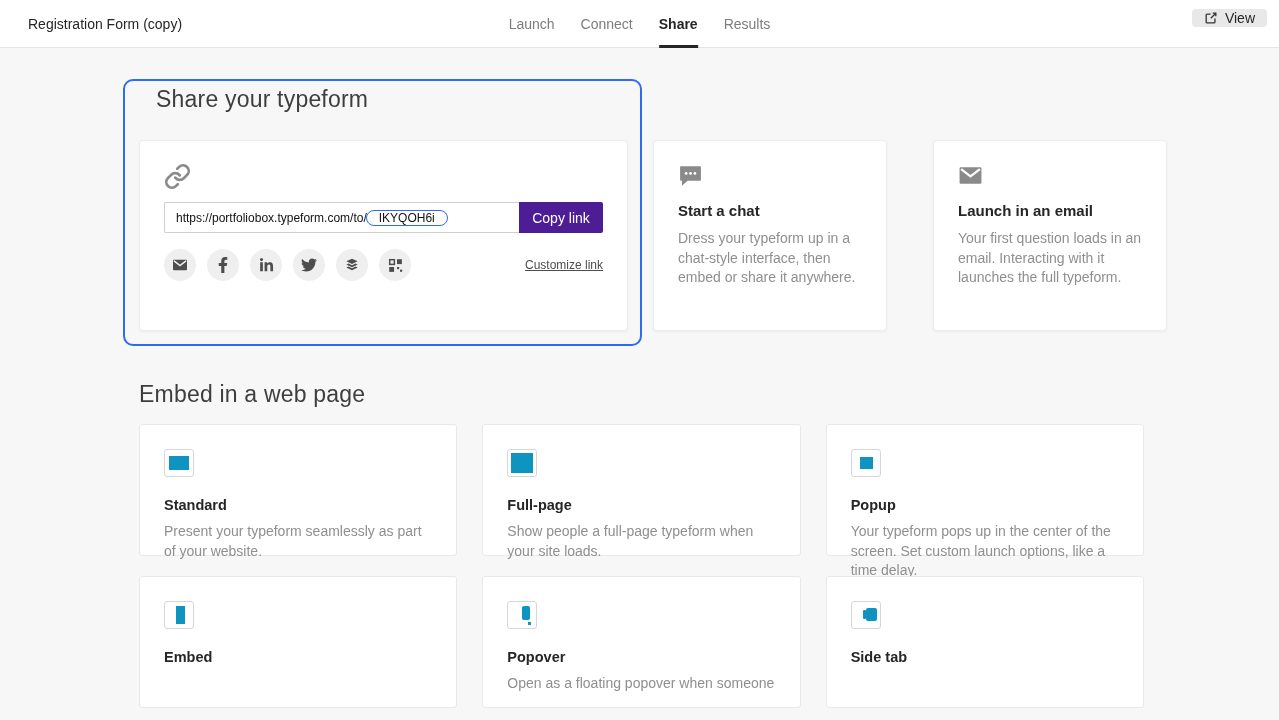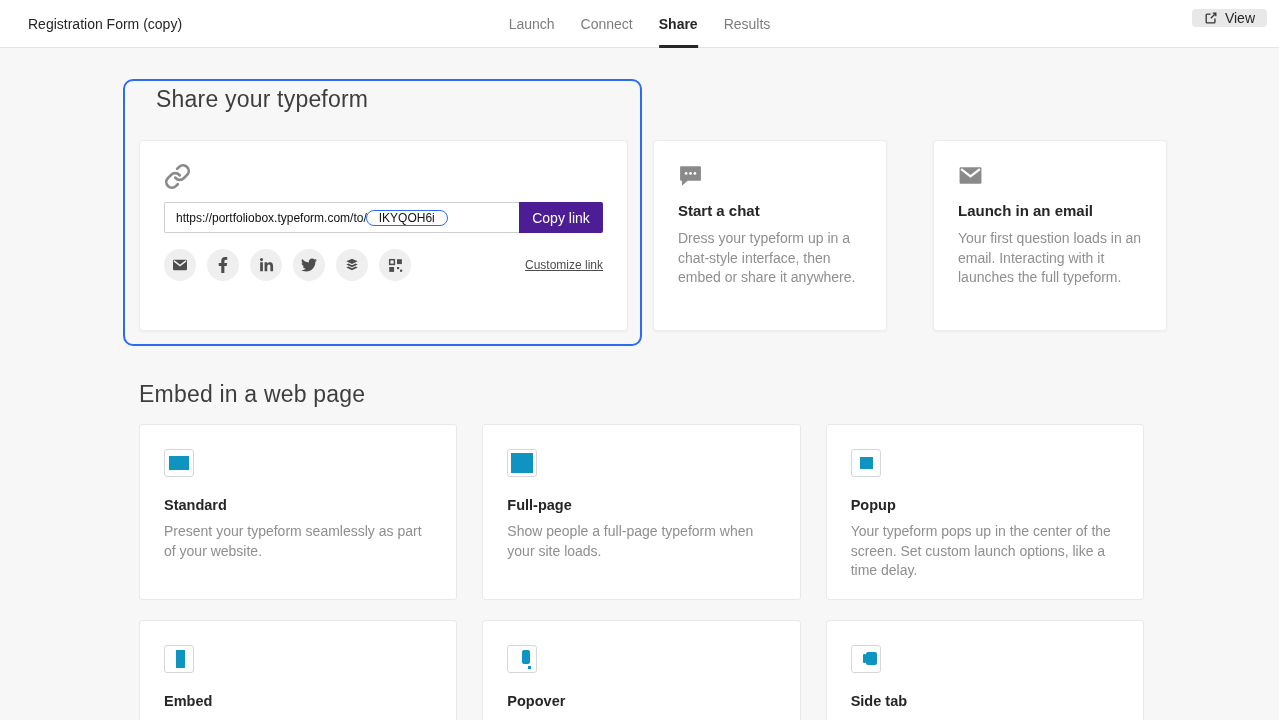--- a/index.html
+++ b/index.html
@@ -38,21 +38,21 @@
 
   .social-row { display:flex; align-items:center; gap:11px; }
   .soc { width:32px; height:32px; border-radius:50%; background:#efefef; border:none; display:flex; align-items:center; justify-content:center; cursor:pointer; padding:0; }
   .customize { margin-left:auto; font-size:12px; color:#4d4d4d; text-decoration:underline; cursor:pointer; }
 
   .card-title { font-size:15px; font-weight:700; color:#262627; margin-bottom:10px; }
   .card-desc { font-size:14px; line-height:19.5px; color:#8f8f8f; }
 
   
   .embed-grid { position:absolute; left:139px; top:376px; width:1005px; display:grid; grid-template-columns:repeat(3,1fr); gap:20px 25px; }
-  .embed-card { background:#fff; border:1px solid #e9e9e9; border-radius:3px; height:176px; padding:24px; cursor:pointer; }
+  .embed-card { background:#fff; border:1px solid #e9e9e9; border-radius:3px; height:132px; padding:24px; cursor:pointer; }
   .embed-card .card-title { font-size:14.5px; margin-bottom:9px; }
 
   .emb-box { position:relative; width:30px; height:28px; background:#fff; border:1px solid #d6d6d6; border-radius:3px; margin-bottom:20px; }
   .teal { position:absolute; background:#0f93c0; }
   .emb-standard .teal { left:4px; top:6px; width:20px; height:14px; }
   .emb-full .teal { left:3px; top:3px; width:22px; height:20px; }
   .emb-popup .teal { left:8px; top:7px; width:13px; height:12px; }
   .emb-slider .teal { left:11px; top:4px; width:9px; height:18px; }
   .emb-popover .main { left:14px; top:4px; width:8px; height:14px; border-radius:2px; }
   .emb-popover .dot { left:20px; top:20px; width:3px; height:3px; }

